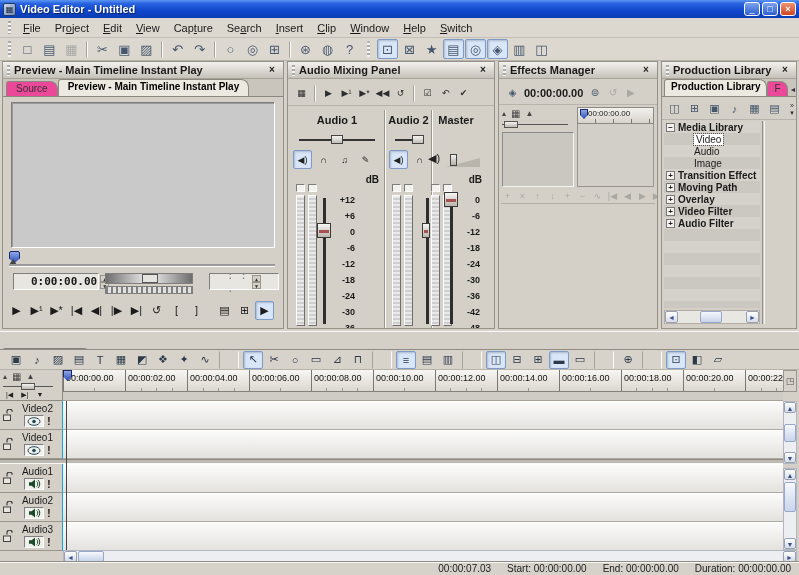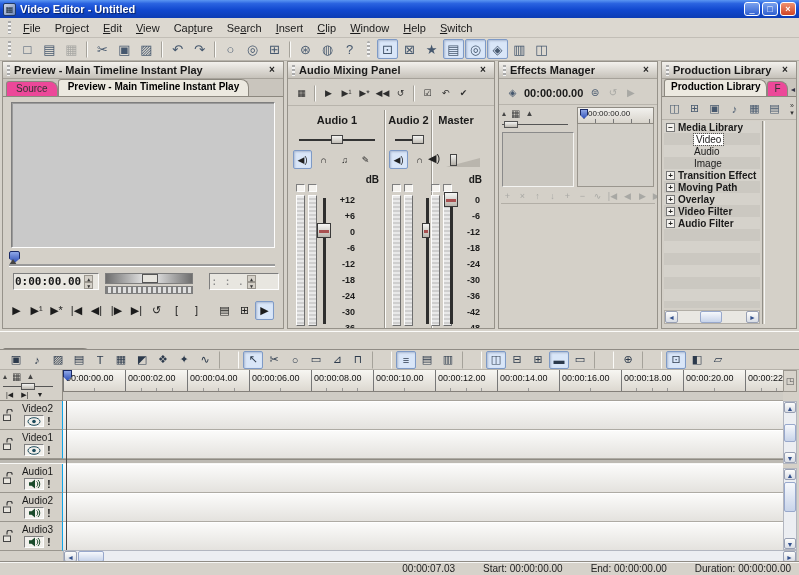--- a/index.html
+++ b/index.html
@@ -51,21 +51,21 @@
   
   .pv-screen{position:absolute;left:8px;top:40px;width:264px;height:146px;background:#c9c9c9;
     border:1px solid;border-color:#7e7e7e #fdfdfd #fdfdfd #7e7e7e;box-shadow:inset 1px 1px 0 #9a9a9a;}
   .pv-seek{position:absolute;left:6px;top:189px;width:268px;height:20px;}
   .pv-mark{position:absolute;left:0;top:0;width:11px;height:12px;background:linear-gradient(180deg,#8fa8e8,#3353b8);
     border:1px solid #1a2a66;border-radius:2px;clip-path:polygon(0 0,100% 0,100% 62%,50% 100%,0 62%);}
   .pv-groove{position:absolute;left:0;right:2px;top:13px;height:3px;background:#9a9a9a;border-bottom:1px solid #fff;}
   .pv-tri{position:absolute;left:0;top:8px;width:0;height:0;border-left:4px solid transparent;border-right:4px solid transparent;border-bottom:6px solid #444;}
   .pv-controls{position:absolute;left:6px;top:211px;width:270px;height:22px;}
   .tcbox{position:absolute;height:17px;background:#e8e6e0;border:1px solid;border-color:#7e7e7e #fdfdfd #fdfdfd #7e7e7e;
-    font-family:"DejaVu Sans Mono",monospace;font-size:11px;font-weight:bold;display:flex;align-items:center;padding:0 1px;}
+    font-family:"DejaVu Sans Mono",monospace;font-size:11px;font-weight:bold;display:flex;align-items:center;padding:0 17px;}
   .spin{display:inline-flex;flex-direction:column;margin-left:3px;}
   .spin span{width:9px;height:7px;font-size:5px;line-height:7px;text-align:center;background:#d4d0c8;border:1px solid #9a968e;color:#333;}
   .shuttle{position:absolute;left:96px;top:0;width:88px;height:11px;border:1px solid #7e7e7e;
     background:linear-gradient(90deg,#6e6e6e,#f2f2f2 50%,#6e6e6e);}
   .shuttle .thumb{position:absolute;left:36px;top:0;width:16px;height:9px;background:#e6e4de;border:1px solid #555;}
   .jog{position:absolute;left:96px;top:13px;width:88px;height:8px;border:1px solid #7e7e7e;
     background:repeating-linear-gradient(90deg,#808080 0 2px,#e0e0e0 2px 5px);}
   .tc2{left:200px;top:0;width:70px;color:#8a8a8a;font-weight:normal;}
   .pv-transport{position:absolute;left:4px;top:236px;width:274px;height:24px;display:flex;align-items:center;gap:1px;}
   .pv-transport .tbtn{color:#1c1c1c;font-size:11px;min-width:19px;height:19px;}
@@ -192,21 +192,21 @@
   .vs1 .sbtn.down{margin-top:auto;}
   .vs2{top:136px;height:82px;} .vs2 .sthumb{height:30px;margin-top:2px;}
   .vs2 .sbtn.down{margin-top:auto;}
   .tl-hscroll{position:absolute;left:63px;top:218px;width:734px;height:13px;background:#eceef2;border:1px solid #b2b6c0;display:flex;align-items:center;}
   .tl-hscroll .sbtn{width:13px;height:11px;}
   .tl-hscroll .sthumb{width:26px;height:11px;margin-left:1px;}
   .tl-hscroll .sbtn.right{margin-left:auto;}
 
   
   .statusbar{position:absolute;left:0;top:561px;width:799px;height:14px;background:#d6d2ca;border-top:1px solid #908c85;
-    box-shadow:inset 0 1px 0 #f6f6f4;display:flex;align-items:center;justify-content:flex-end;font-size:10px;color:#222;padding-right:8px;gap:12px;}
+    box-shadow:inset 0 1px 0 #f6f6f4;display:flex;align-items:center;justify-content:flex-end;font-size:10px;color:#222;padding-right:8px;gap:0;}
   .statusbar .seg{margin-left:16px;white-space:nowrap;}
 
   svg{display:block;}
 </style>
 </head>
 <body>
 
 <div class="titlebar">
   <span class="appicon">▦</span>
   <span class="wtitle">Video Editor - Untitled</span>

